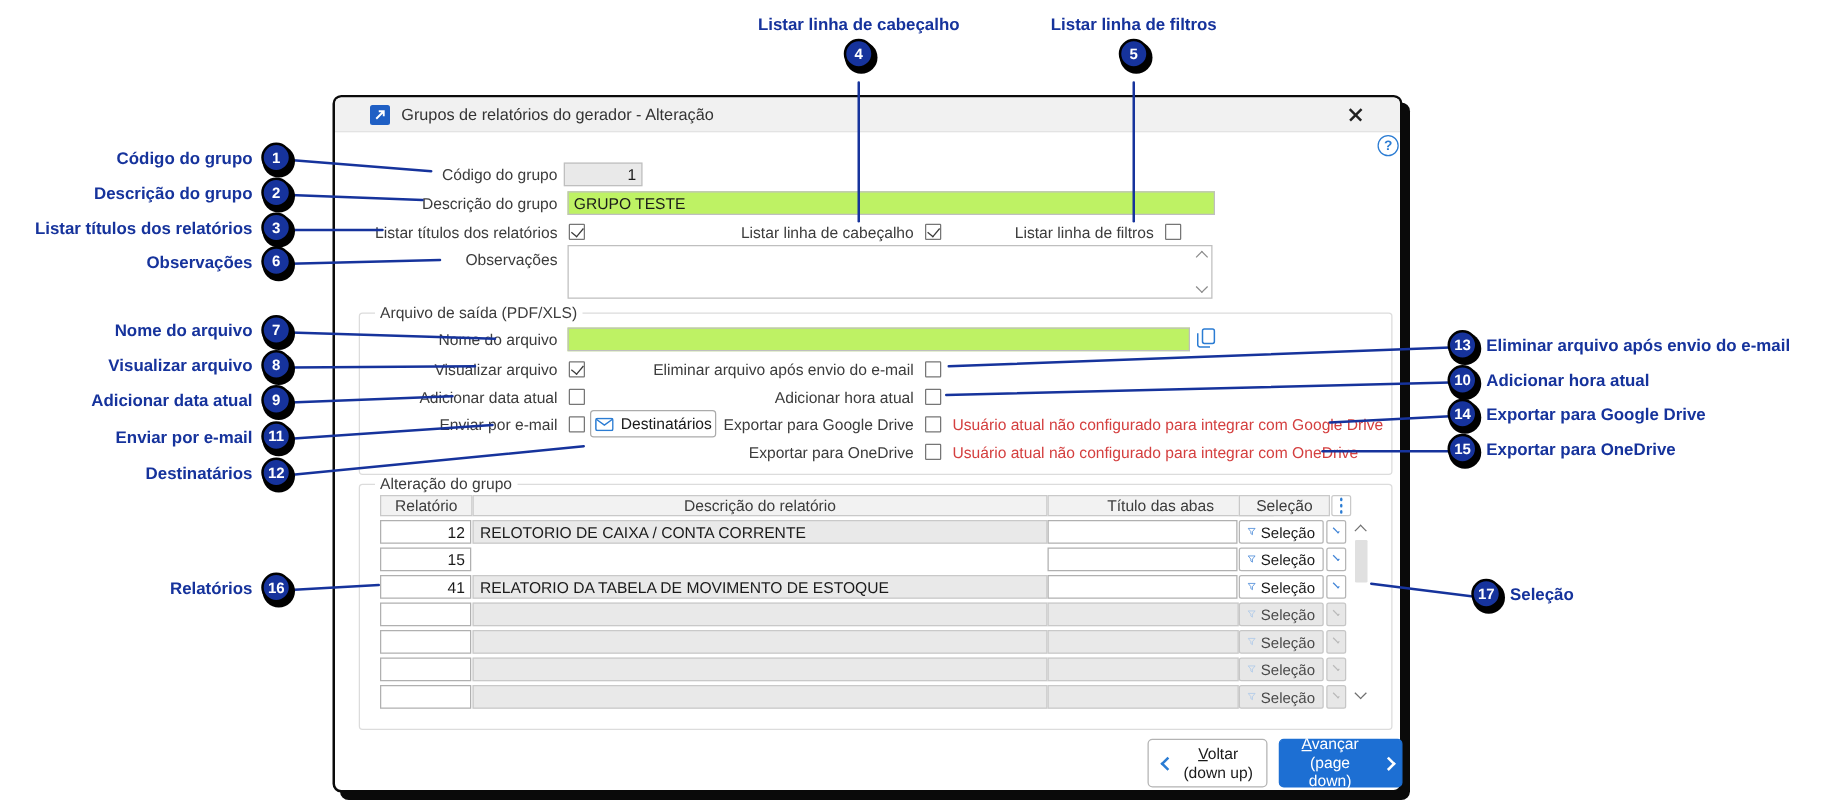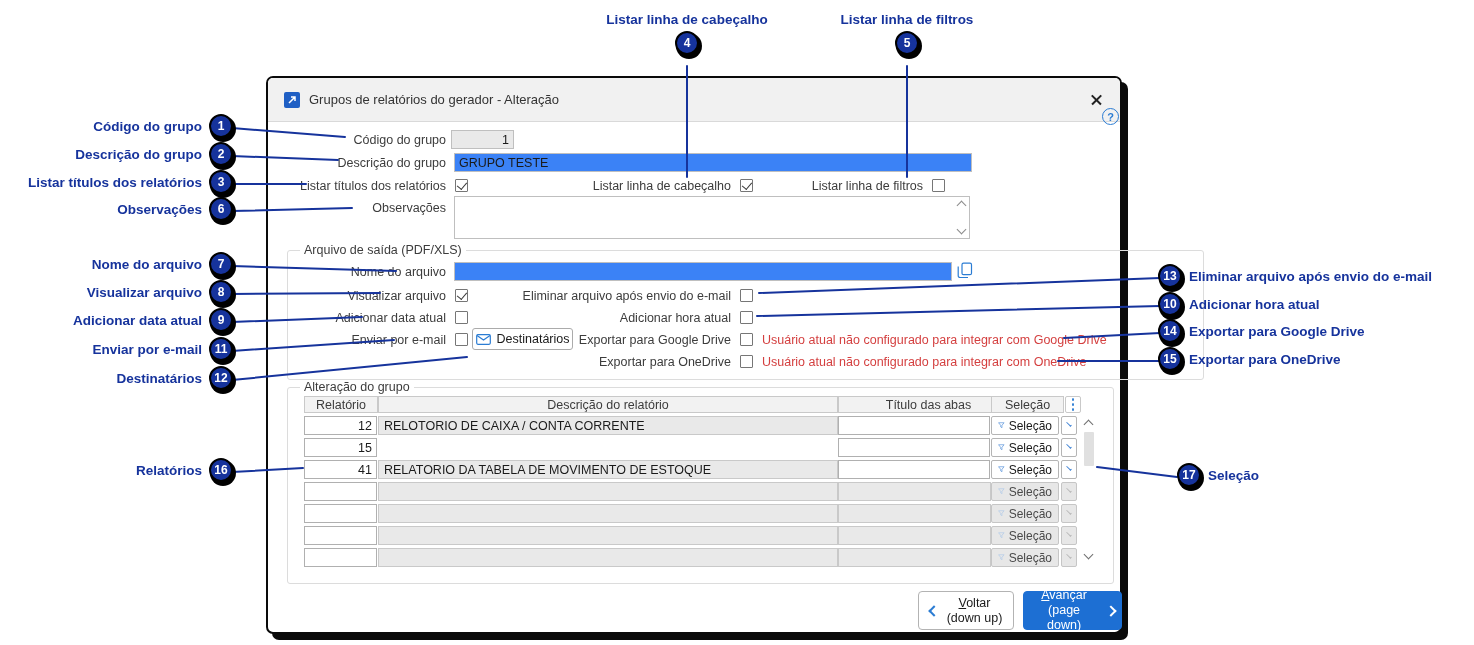--- a/index.html
+++ b/index.html
@@ -12,36 +12,36 @@
   .ann{position:absolute;display:flex;align-items:center;gap:7px;z-index:6;}
   .ann-top{flex-direction:column;gap:4px;align-items:center;}
   .ann-label{color:#16339c;font-weight:bold;font-size:13.5px;white-space:nowrap;}
   .badge{width:24px;height:24px;border-radius:50%;background:#16339c;border:2px solid #000;
          box-shadow:2px 3px 0 1px #000;color:#fff;font-weight:bold;font-size:12px;
          display:flex;align-items:center;justify-content:center;flex:0 0 auto;}
 
   
   .dialog{position:absolute;left:266px;top:76px;width:856px;height:558px;background:#fff;
           border:2px solid #0a0a0a;border-radius:7px;box-shadow:6px 6px 0 #0a0a0a;z-index:2;}
-  .titlebar{position:absolute;left:0;top:0;width:100%;height:44px;background:#f1f1f1;
+  .titlebar{position:absolute;left:0;top:0;width:100%;height:28px;background:#f1f1f1;
             border-bottom:1px solid #d9d9d9;border-radius:5px 5px 0 0;
-            display:flex;align-items:center;padding:0 16px;gap:9px;}
+            display:flex;align-items:center;padding:0 28px;gap:9px;}
   .app-icon{width:16px;height:16px;background:#1f5fc4;border-radius:2px;display:flex;
             align-items:center;justify-content:center;flex:0 0 auto;}
   .title-text{font-size:13px;color:#333;flex:1 1 auto;}
   .close-x{position:relative;width:15px;height:15px;cursor:default;flex:0 0 auto;}
   .close-x::before,.close-x::after{content:"";position:absolute;left:1px;top:7px;width:13px;height:1.6px;background:#222;}
   .close-x::before{transform:rotate(45deg);}
   .close-x::after{transform:rotate(-45deg);}
   .help-icon{position:absolute;left:834px;top:30px;width:17px;height:17px;border:1.6px solid #2b7cd3;
              border-radius:50%;color:#2b7cd3;font-size:11px;font-weight:bold;display:flex;
              align-items:center;justify-content:center;}
 
   .flabel{position:absolute;font-size:12.5px;color:#3c3c3c;white-space:nowrap;}
-  .inp{position:absolute;border:1px solid #bfbfbf;background:#3b82f6;font-family:"Liberation Sans",sans-serif;
+  .inp{position:absolute;border:1px solid #bfbfbf;background:#bef264;font-family:"Liberation Sans",sans-serif;
        font-size:12.5px;color:#1a1a1a;padding:0 4px;height:19px;outline:none;}
   .inp.disabled{background:#e9e9e9;text-align:right;}
   .cb{position:absolute;width:13px;height:13px;border:1px solid #767676;background:#fff;border-radius:1px;}
   .cb.checked::after{content:"";position:absolute;left:3px;top:0px;width:4.5px;height:8px;
        border:solid #3a3a3a;border-width:0 1.8px 1.8px 0;transform:rotate(40deg);}
   textarea.obs{position:absolute;border:1px solid #bfbfbf;resize:none;outline:none;
        font-family:"Liberation Sans",sans-serif;font-size:12.5px;}
   .scroll-chev{position:absolute;width:7px;height:7px;border-left:1.6px solid #8b8b8b;
        border-bottom:1.6px solid #8b8b8b;}
   .chev-up{transform:rotate(135deg);}
@@ -211,21 +211,21 @@
     <div class="flabel" style="right:389px;top:101px">Listar linha de cabeçalho</div>
     <span class="cb checked" style="left:472px;top:101px"></span>
     <div class="flabel" style="right:197px;top:101px">Listar linha de filtros</div>
     <span class="cb" style="left:664px;top:101px"></span>
 
     <div class="flabel" style="right:674px;top:123px">Observações</div>
     <textarea class="obs" style="left: 186px; top: 118px; width: 516px; height: 43px;"></textarea>
     <span class="scroll-chev chev-up" style="left:690px;top:124px"></span>
     <span class="scroll-chev chev-down" style="left:690px;top:148px"></span>
 
-    <div class="groupbox" style="left:19px;top:172px;width:917px;height:130px">
+    <div class="groupbox" style="left:19px;top:172px;width:827px;height:130px">
       <span class="gb-label">Arquivo de saída (PDF/XLS)</span>
     </div>
 
     <div class="flabel" style="right:674px;top:187px">Nome do arquivo</div>
     <input class="inp" style="left: 186px; top: 184px; width: 498px;" value="">
     <span style="position:absolute;left:689px;top:184px">
       <svg width="16" height="17" viewBox="0 0 16 17">
           <rect x="5" y="1.2" width="9.5" height="11.5" rx="1.5" fill="none" stroke="#2b7cd3" stroke-width="1.2"></rect>
           <path d="M11 15.5H3A1.8 1.8 0 0 1 1.2 13.7V4.5" fill="none" stroke="#2b7cd3" stroke-width="1.2"></path>
         </svg>

